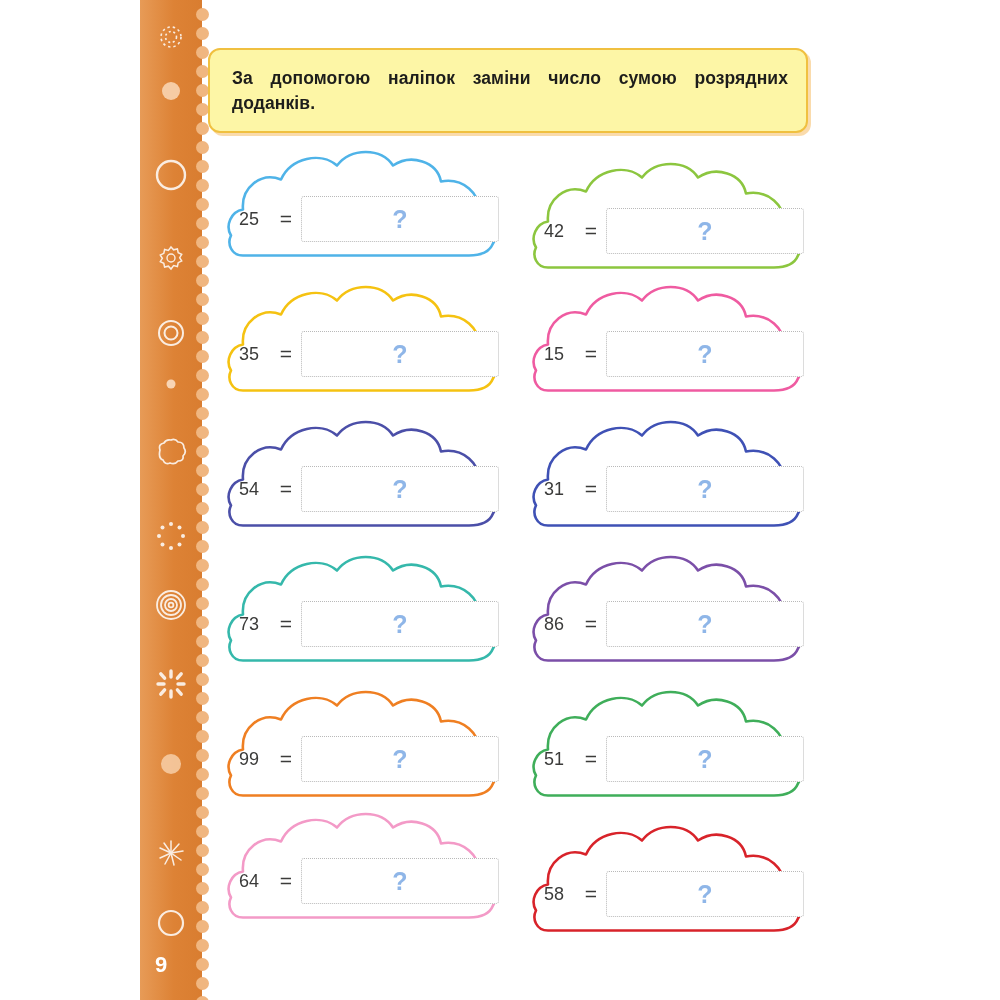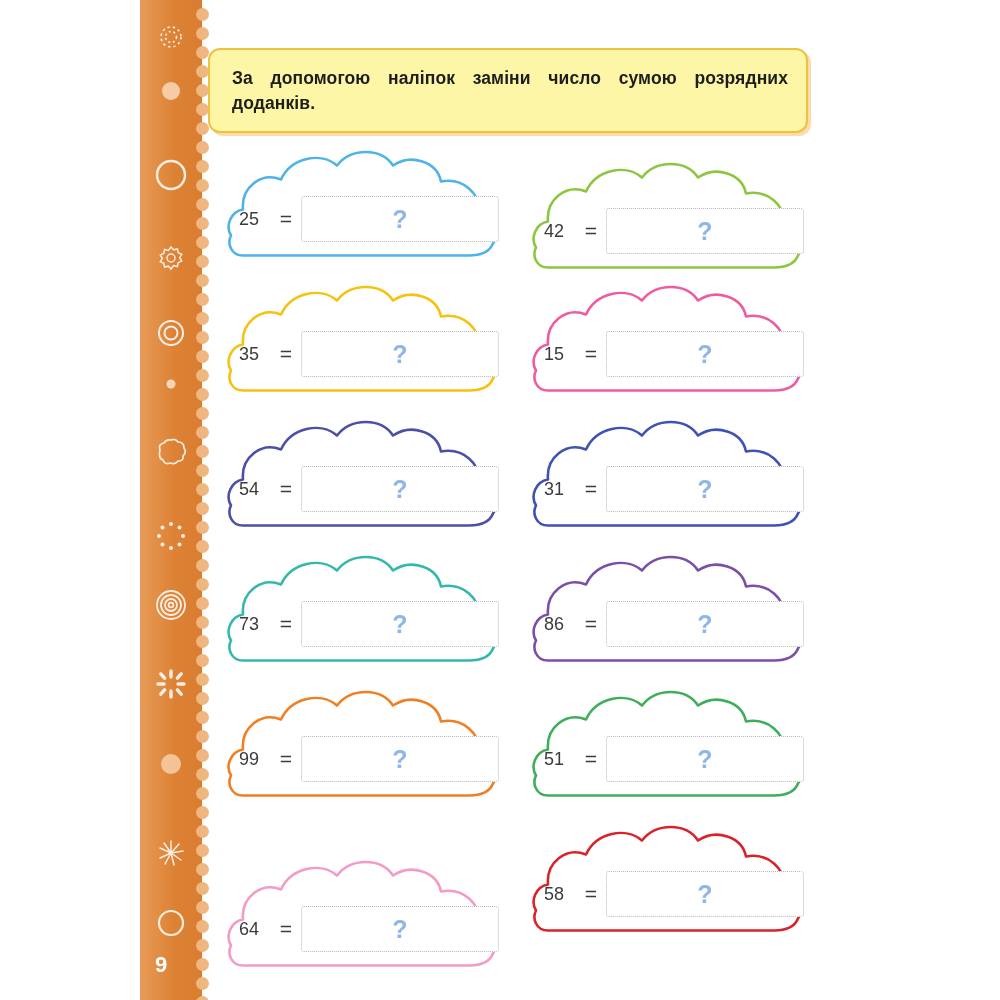--- a/index.html
+++ b/index.html
@@ -460,21 +460,21 @@
           <path d="M18,112 C6,112 2,100 6,92 C0,82 6,68 18,66 C16,44 36,28 56,36 C66,14 96,8 112,22 C126,4 156,4 168,22 C186,10 212,18 216,38 C238,34 256,50 254,70 C270,72 276,88 268,100 C264,110 254,112 244,112 Z" fill="none" stroke="#3fae5a" stroke-width="2.6" stroke-linejoin="round"></path>
         </svg>
         <div class="cloud-row-inner">
           <span class="num">51</span>
           <span class="eq">=</span>
           <div class="answer-box">
             <span class="qmark">?</span>
           </div>
         </div>
       </div>
-      <div class="cloud-item" style="left: 0px; top: 710px;">
+      <div class="cloud-item" style="left: 0px; top: 662px;">
         <svg class="cloud-svg" viewBox="0 0 285 125">
           <path d="M18,112 C6,112 2,100 6,92 C0,82 6,68 18,66 C16,44 36,28 56,36 C66,14 96,8 112,22 C126,4 156,4 168,22 C186,10 212,18 216,38 C238,34 256,50 254,70 C270,72 276,88 268,100 C264,110 254,112 244,112 Z" fill="none" stroke="#f39ac7" stroke-width="2.6" stroke-linejoin="round"></path>
         </svg>
         <div class="cloud-row-inner">
           <span class="num">64</span>
           <span class="eq">=</span>
           <div class="answer-box">
             <span class="qmark">?</span>
           </div>
         </div>

